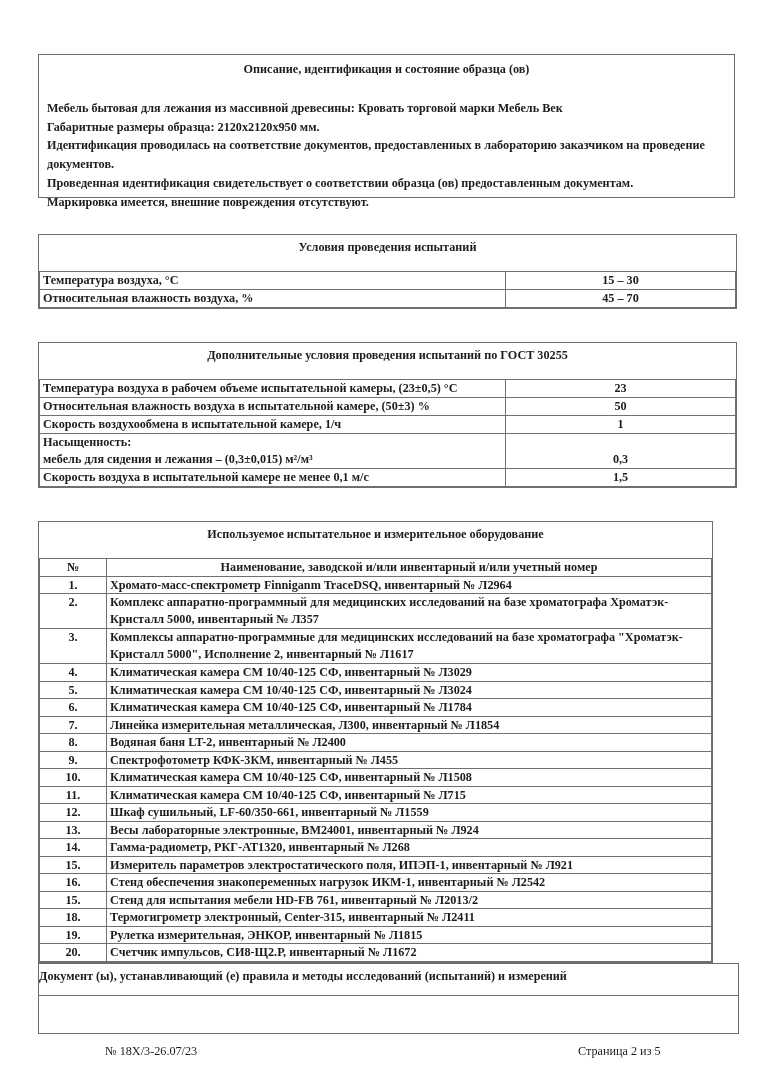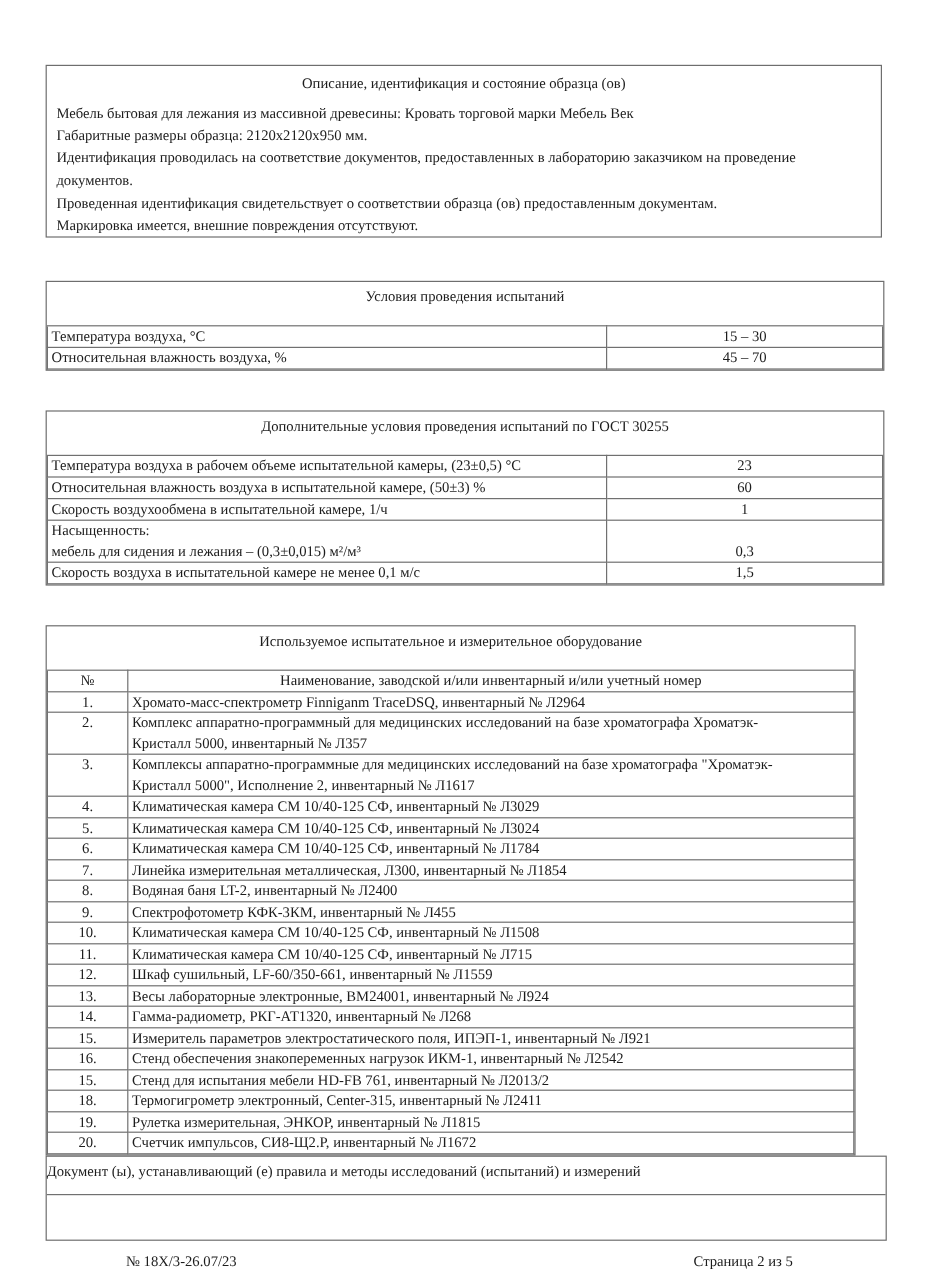--- a/index.html
+++ b/index.html
@@ -2,32 +2,32 @@
 <html><head>
   <meta charset="utf-8">
   <style>
     html, body { margin: 0; padding: 0; background: #ffffff; }
     body {
       width: 776px; height: 1072px; position: relative; overflow: hidden;
       font-family: "Liberation Serif", "DejaVu Serif", serif;
       color: #1c1c1c; font-size: 12.2px;
     }
     .box {
-      position: absolute; border: 1px solid #6e6e6e; box-sizing: border-box;
+      position: absolute; border: 1px solid #6e6e6e; box-sizing: border-box; font-weight: bold;
     }
     table { border-collapse: collapse; width: 100%; table-layout: fixed; }
     td { border: 1px solid #707070; padding: 0 3px; vertical-align: bottom; line-height: 17px; }
     .hdr { text-align: center; vertical-align: top; padding-top: 4px; }
     .val { text-align: center; }
     .num { text-align: center; }
 
     
     #desc { left: 38px; top: 54px; width: 697px; height: 144px; padding: 0 8px; }
     #desc .title { text-align: center; margin-top: 5px; line-height: 18px; }
-    #desc .lines { margin-top: 7px; }
+    #desc .lines { margin-top: 21px; }
     #desc .line { line-height: 18.7px; }
 
     
     #cond { left: 38px; top: 234px; width: 699px; }
     #cond table tr.h td { height: 32px; border-top: none; border-left: none; border-right: none; }
     #cond table tr td { height: 17px; }
 
     
     #add { left: 38px; top: 342px; width: 699px; }
     #add tr.h td { height: 32px; border-top: none; border-left: none; border-right: none; }
@@ -99,21 +99,21 @@
     <tbody>
         <tr class="h">
           <td colspan="2" class="hdr">Дополнительные условия проведения испытаний по ГОСТ 30255</td>
         </tr>
     <tr>
       <td>Температура воздуха в рабочем объеме испытательной камеры, (23±0,5) °С</td>
       <td class="val">23</td>
     </tr>
     <tr>
       <td>Относительная влажность воздуха в испытательной камере, (50±3) %</td>
-      <td class="val">60</td>
+      <td class="val">50</td>
     </tr>
     <tr>
       <td>Скорость воздухообмена в испытательной камере, 1/ч</td>
       <td class="val">1</td>
     </tr>
     <tr class="tall">
       <td>
         <div>Насыщенность:</div>
         <div>мебель для сидения и лежания – (0,3±0,015) м²/м³</div>
       </td>

